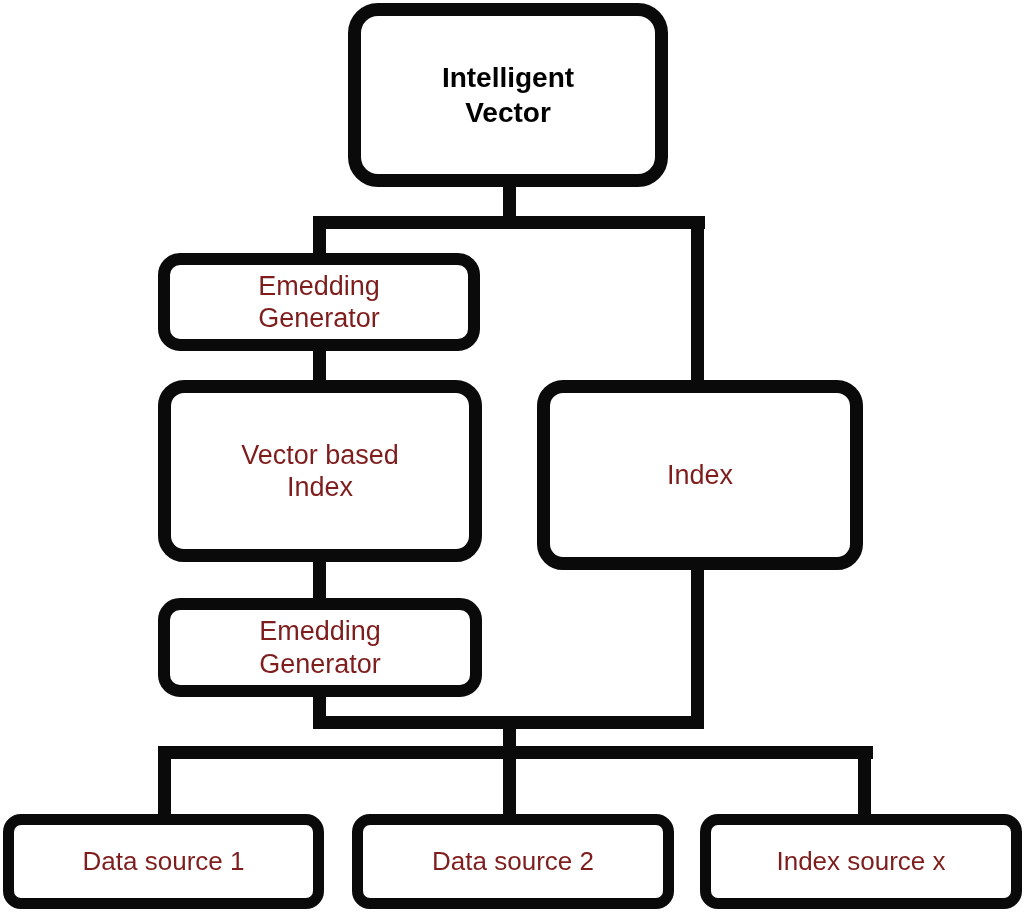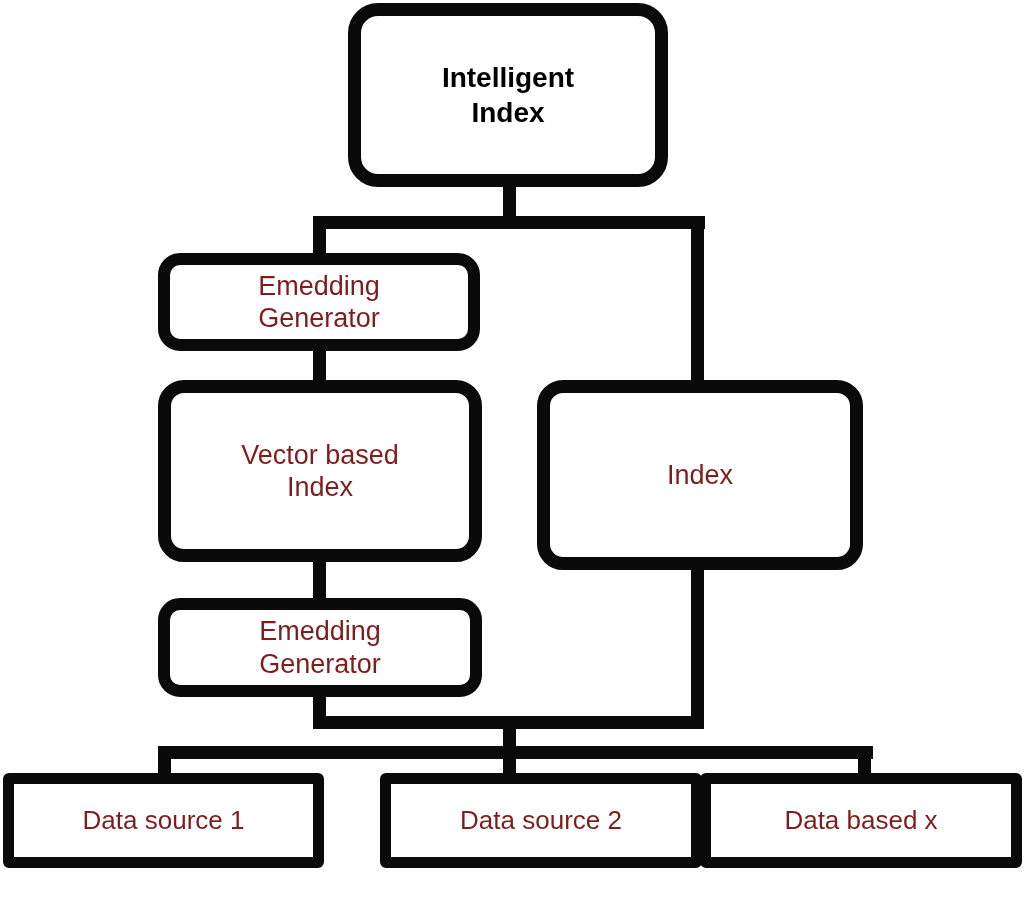--- a/index.html
+++ b/index.html
@@ -53,25 +53,25 @@
   }
   #node-index {
     left: 537px; top: 380px; width: 326px; height: 190px;
     border-width: 13px; border-radius: 26px;
   }
   #node-eg-bottom {
     left: 158px; top: 598px; width: 324px; height: 99px;
     border-radius: 22px;
   }
   #node-ds1, #node-ds2, #node-dsx {
-    top: 773px; width: 322px; height: 95px;
-    border-width: 11px; border-radius: 6px; font-size: 26px;
+    top: 814px; width: 322px; height: 95px;
+    border-width: 11px; border-radius: 18px; font-size: 26px;
   }
   #node-ds1 { left: 3px;   width: 321px; }
-  #node-ds2 { left: 352px; margin-left: 28px; }
+  #node-ds2 { left: 352px; }
   #node-dsx { left: 700px; }
 
   
   #ln-root-stub      { left: 503px; top: 184px; width: 13px;  height: 36px; }
   #ln-top-h          { left: 315px; top: 216px; width: 390px; height: 13px; }
   #ln-top-left-v     { left: 313px; top: 216px; width: 13px;  height: 42px; }
   #ln-top-right-v    { left: 691px; top: 216px; width: 13px;  height: 170px; }
   #ln-eg1-vbi        { left: 313px; top: 345px; width: 13px;  height: 40px; }
   #ln-vbi-eg2        { left: 313px; top: 556px; width: 13px;  height: 48px; }
   #ln-eg2-merge      { left: 313px; top: 691px; width: 13px;  height: 38px; }
@@ -95,32 +95,32 @@
   <div class="line" id="ln-vbi-eg2"></div>
   <div class="line" id="ln-eg2-merge"></div>
   <div class="line" id="ln-index-merge"></div>
   <div class="line" id="ln-merge-h"></div>
   <div class="line" id="ln-center-drop"></div>
   <div class="line" id="ln-distribute-h"></div>
   <div class="line" id="ln-left-drop"></div>
   <div class="line" id="ln-right-drop"></div>
 
   <div class="node" id="node-root">Intelligent
-Index</div>
+Vector</div>
 
   <div class="node" id="node-eg-top">Emedding
 Generator</div>
 
   <div class="node" id="node-vbi">Vector based
 Index</div>
 
   <div class="node" id="node-index">Index</div>
 
   <div class="node" id="node-eg-bottom">Emedding
 Generator</div>
 
   <div class="node" id="node-ds1">Data source 1</div>
 
   <div class="node" id="node-ds2">Data source 2</div>
 
-  <div class="node" id="node-dsx">Data based x</div>
+  <div class="node" id="node-dsx">Index source x</div>
 
 </div>
 
 </body></html>

